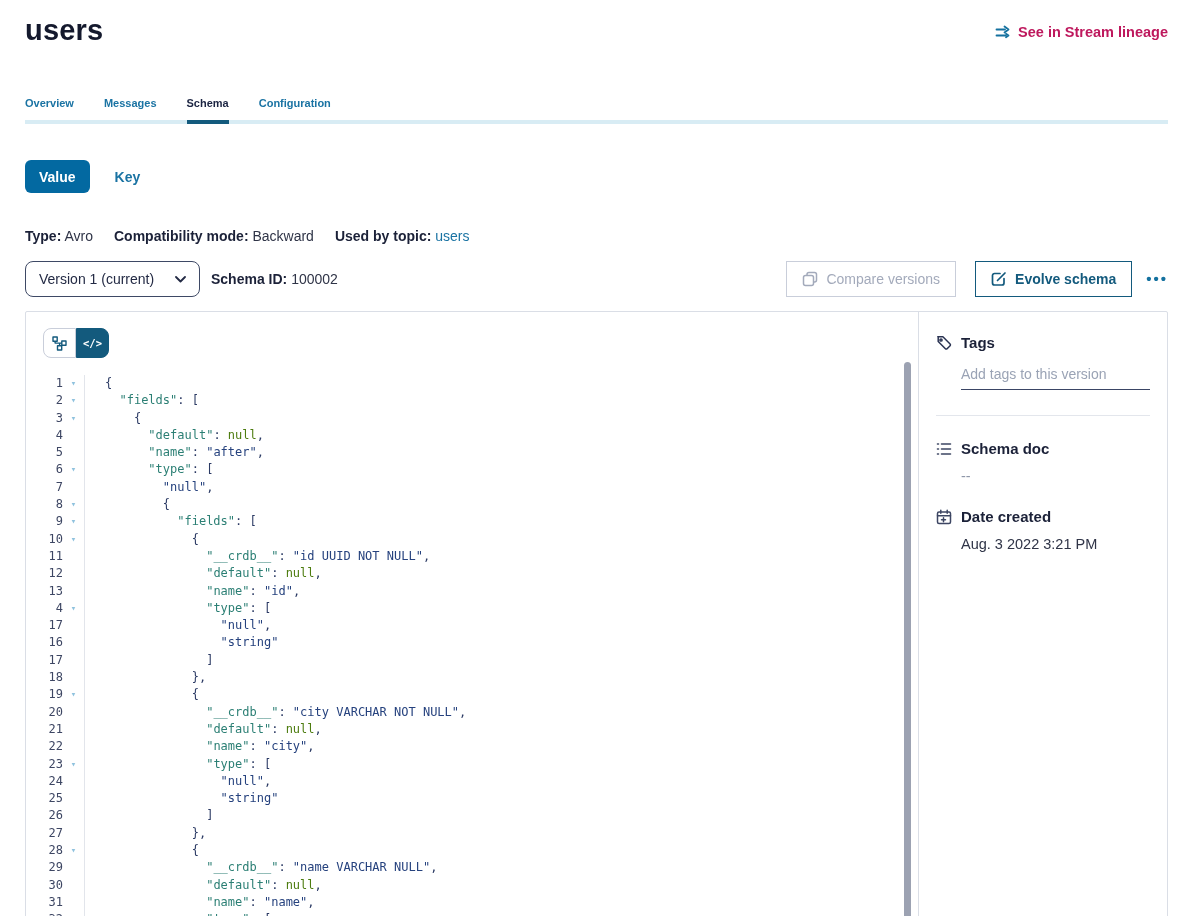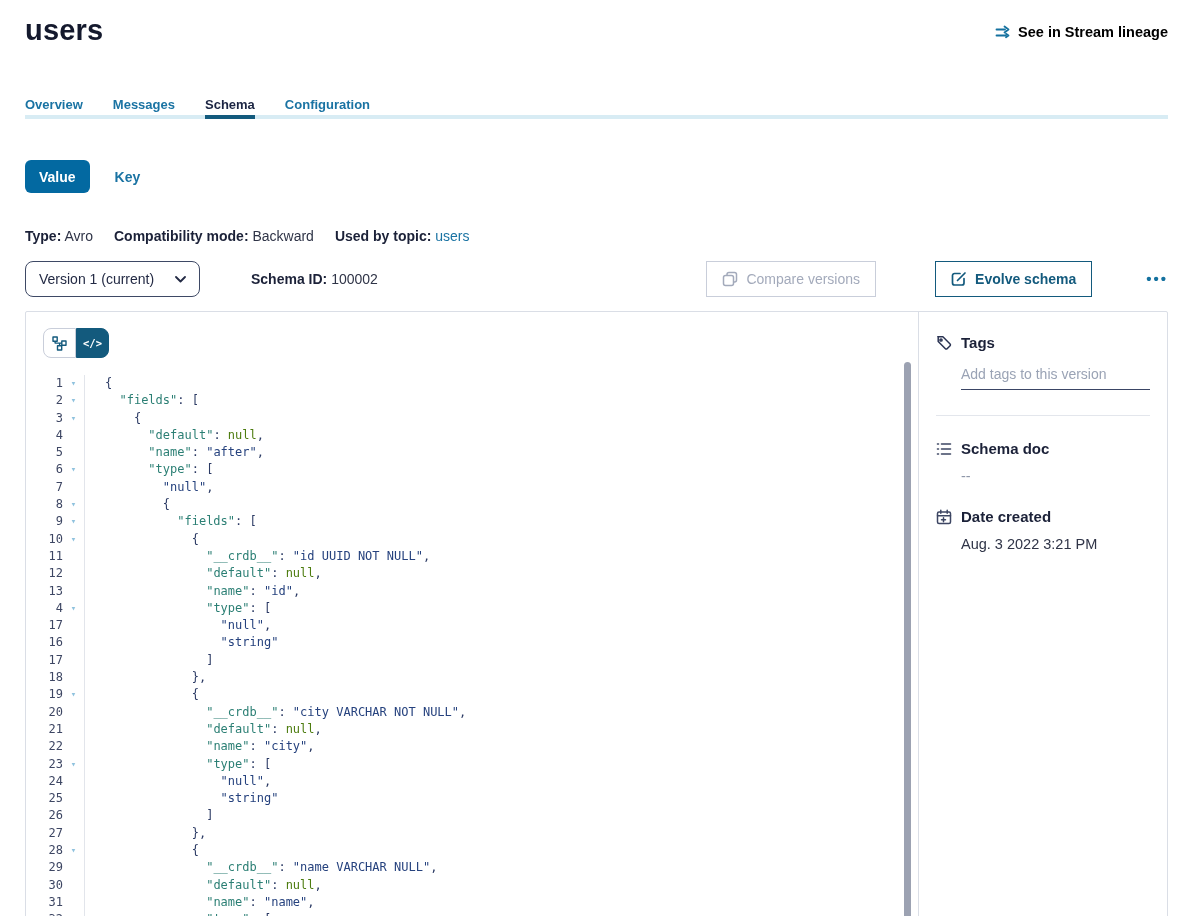--- a/index.html
+++ b/index.html
@@ -9,47 +9,47 @@
     font-family:"Liberation Sans", sans-serif; color:#2F3447; overflow:hidden;margin-top:8px;
   }
   
   .page-title {
     position:absolute; left:25px; top:6px;
     font-size:29px; font-weight:700; color:#14192D; letter-spacing:.2px;
   }
   .lineage-link {
     position:absolute; top:16px; right:21px;
     display:flex; align-items:center; gap:7px;
-    color:#000000; font-size:14.5px; font-weight:700; cursor:pointer;text-align:center;
+    color:#be185d; font-size:14.5px; font-weight:700; cursor:pointer;text-align:center;
   }
   
   .tabs {
     position:absolute; left:25px; top:89px; width:1143px;
     border-bottom:4px solid #D8ECF4; display:flex; gap:30px;
   }
   .tab {
-    padding-bottom:3px; margin-bottom:-4px; font-size:13px; font-weight:700;
+    padding-bottom:11px; margin-bottom:-4px; font-size:11px; font-weight:700;
     color:#1A73A3; cursor:pointer; border-bottom:4px solid transparent;
   }
   .tab.active { color:#1B2442; border-bottom-color:#135A7D; }
   
   .vk-row { position:absolute; left:25px; top:152px; display:flex; align-items:center; }
   .vk-value {
     background:#0369a1; color:#fff; font-size:14px; font-weight:600;
     border:none; border-radius:6px; padding:8px 14px; height:33px; cursor:pointer;
     font-family:"Liberation Sans", sans-serif;
   }
   .vk-key { margin-left:25px; color:#1A73A3; font-size:14px; font-weight:600; cursor:pointer; }
   
   .meta-row { position:absolute; left:25px; top:220px; display:flex; gap:21px; font-size:14px; }
   .meta-item b { color:#1B2138; font-weight:700; }
   .meta-item span { color:#2F3447; }
   .meta-item .link { color:#1A73A3; cursor:pointer; }
   
-  .controls-row { position:absolute; left:25px; top:253px; width:1143px; display:flex; align-items:center;gap:40px; }
+  .controls-row { position:absolute; left:25px; top:253px; width:1143px; display:flex; align-items:center; }
   .version-select {
     width:175px; height:36px; border:1px solid #3E4965; border-radius:8px;
     display:flex; align-items:center; justify-content:space-between;
     padding:0 13px; font-size:14px; color:#232A44; cursor:pointer; background:#fff;
   }
   .schema-id { margin-left:11px; font-size:14px; }
   .schema-id b { color:#1B2138; font-weight:700; }
   .spacer { flex:1; }
   .btn {
     height:36px; border-radius:0; background:#fff; display:flex; align-items:center;

